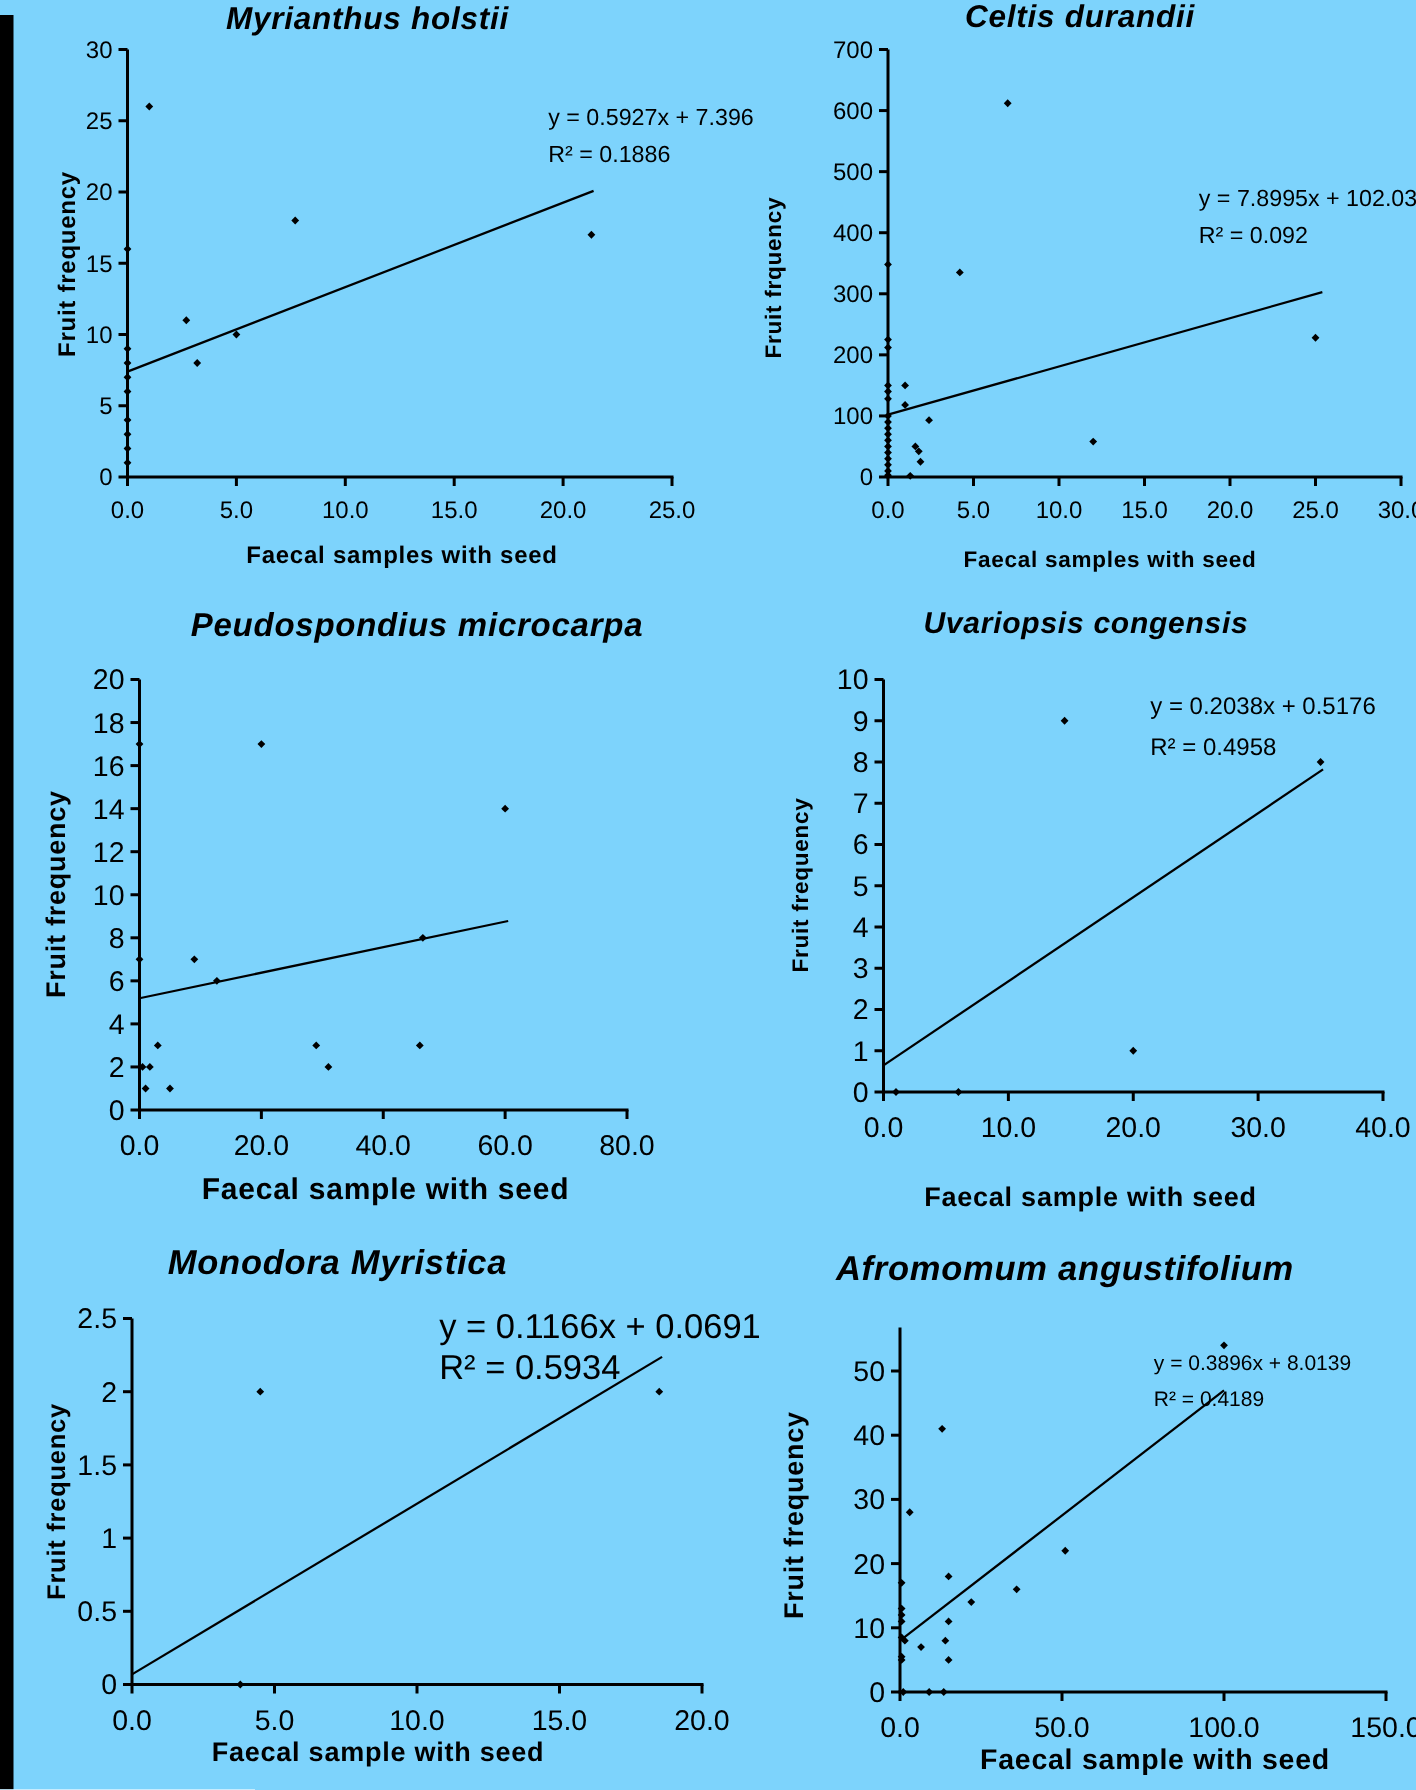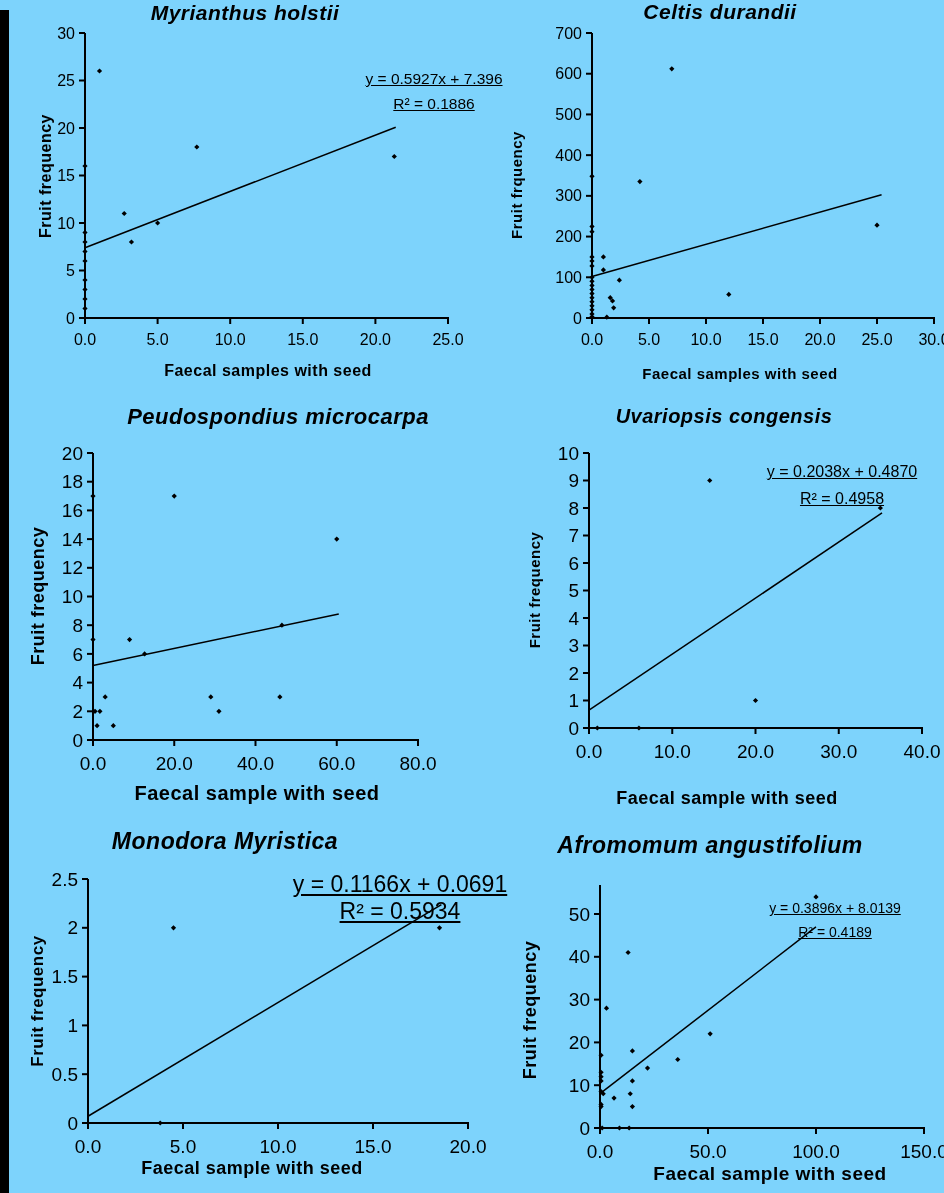--- a/index.html
+++ b/index.html
@@ -6,21 +6,21 @@
   #page{position:relative;width:944px;height:1193px;background:#7dd3fc;overflow:hidden;
         font-family:"Liberation Sans",sans-serif;color:#000;}
   .scan-bar{position:absolute;background:#000;}
   .chart{position:absolute;}
   .title{position:absolute;margin:0;transform:translateX(-50%);white-space:nowrap;
          font-style:italic;font-weight:bold;letter-spacing:.5px;}
   .ylab{position:absolute;transform:translate(-50%,-50%) rotate(-90deg);white-space:nowrap;
         font-weight:bold;letter-spacing:.5px;}
   .xlab{position:absolute;transform:translateX(-50%);white-space:nowrap;
         font-weight:bold;letter-spacing:.5px;}
-  .eq{position:absolute;transform:translateX(-50%);text-align:center;white-space:nowrap;text-decoration:underline;}
+  .eq{position:absolute;transform:translateX(-50%);white-space:nowrap;}
   svg.plot{position:absolute;left:0;top:0;}
 </style>
 </head>
 <body>
 
 <div id="page">
 
   <div class="scan-bar" style="left:0;top:10px;width:9px;height:1183px;"></div>
 
   <section class="chart" style="left:0;top:0;width:472px;height:400px;">
@@ -74,20 +74,24 @@
         <path d="M82.4 251.5 L85 248.9 L87.6 251.5 L85 254.1 Z" fill="#000"></path>
         <path d="M82.4 242 L85 239.4 L87.6 242 L85 244.6 Z" fill="#000"></path>
         <path d="M82.4 232.5 L85 229.9 L87.6 232.5 L85 235.1 Z" fill="#000"></path>
         <path d="M82.4 166 L85 163.4 L87.6 166 L85 168.6 Z" fill="#000"></path>
       </svg>
     <div class="xlab" style="left:268px;top:362px;font-size:16px;">Faecal samples with seed</div>
   </section>
 
   <section class="chart" style="left:472px;top:0;width:472px;height:400px;">
     <h2 class="title" style="left:248px;top:0;font-size:21px;">Celtis durandii</h2>
+    <div class="eq" style="left:400px;top:120px;font-size:15.5px;line-height:25px;">
+      <div>y = 7.8995x + 102.03</div>
+      <div>R² = 0.092</div>
+    </div>
     <div class="ylab" style="left:44px;top:185px;font-size:15px;">Fruit frquency</div>
     <svg class="plot" width="472" height="400">
         <line x1="120" y1="33" x2="120" y2="318" stroke="#000" stroke-width="2"></line>
         <line x1="119" y1="318" x2="463" y2="318" stroke="#000" stroke-width="2"></line>
         <line x1="114" y1="318" x2="120" y2="318" stroke="#000" stroke-width="2"></line>
         <text x="110" y="323.6" text-anchor="end" font-size="16" font-family="Liberation Sans, sans-serif" fill="#000">0</text>
         <line x1="114" y1="277.2857142857143" x2="120" y2="277.2857142857143" stroke="#000" stroke-width="2"></line>
         <text x="110" y="282.8857142857143" text-anchor="end" font-size="16" font-family="Liberation Sans, sans-serif" fill="#000">100</text>
         <line x1="114" y1="236.57142857142856" x2="120" y2="236.57142857142856" stroke="#000" stroke-width="2"></line>
         <text x="110" y="242.17142857142855" text-anchor="end" font-size="16" font-family="Liberation Sans, sans-serif" fill="#000">200</text>
@@ -202,21 +206,21 @@
         <path d="M94.4625 325.65 L97.0625 323.04999999999995 L99.6625 325.65 L97.0625 328.25 Z" fill="#000"></path>
         <path d="M110.7125 325.65 L113.3125 323.04999999999995 L115.9125 325.65 L113.3125 328.25 Z" fill="#000"></path>
         <path d="M90.4 96.05000000000001 L93 93.45000000000002 L95.6 96.05000000000001 L93 98.65 Z" fill="#000"></path>
       </svg>
     <div class="xlab" style="left:257px;top:382px;font-size:20px;">Faecal sample with seed</div>
   </section>
 
   <section class="chart" style="left:472px;top:400px;width:472px;height:420px;">
     <h2 class="title" style="left:252px;top:5px;font-size:20px;text-align:right;">Uvariopsis congensis</h2>
     <div class="eq" style="left:370px;top:58px;font-size:16px;line-height:27px;">
-      <div>y = 0.2038x + 0.4870</div>
+      <div>y = 0.2038x + 0.5176</div>
       <div>R² = 0.4958</div>
     </div>
     <div class="ylab" style="left:62px;top:190px;font-size:15px;">Fruit frequency</div>
     <svg class="plot" width="472" height="420">
         <line x1="117" y1="53" x2="117" y2="328" stroke="#000" stroke-width="2"></line>
         <line x1="116" y1="328" x2="451" y2="328" stroke="#000" stroke-width="2"></line>
         <line x1="111" y1="328" x2="117" y2="328" stroke="#000" stroke-width="2"></line>
         <text x="107" y="334.65" text-anchor="end" font-size="19" font-family="Liberation Sans, sans-serif" fill="#000">0</text>
         <line x1="111" y1="300.5" x2="117" y2="300.5" stroke="#000" stroke-width="2"></line>
         <text x="107" y="307.15" text-anchor="end" font-size="19" font-family="Liberation Sans, sans-serif" fill="#000">1</text>

